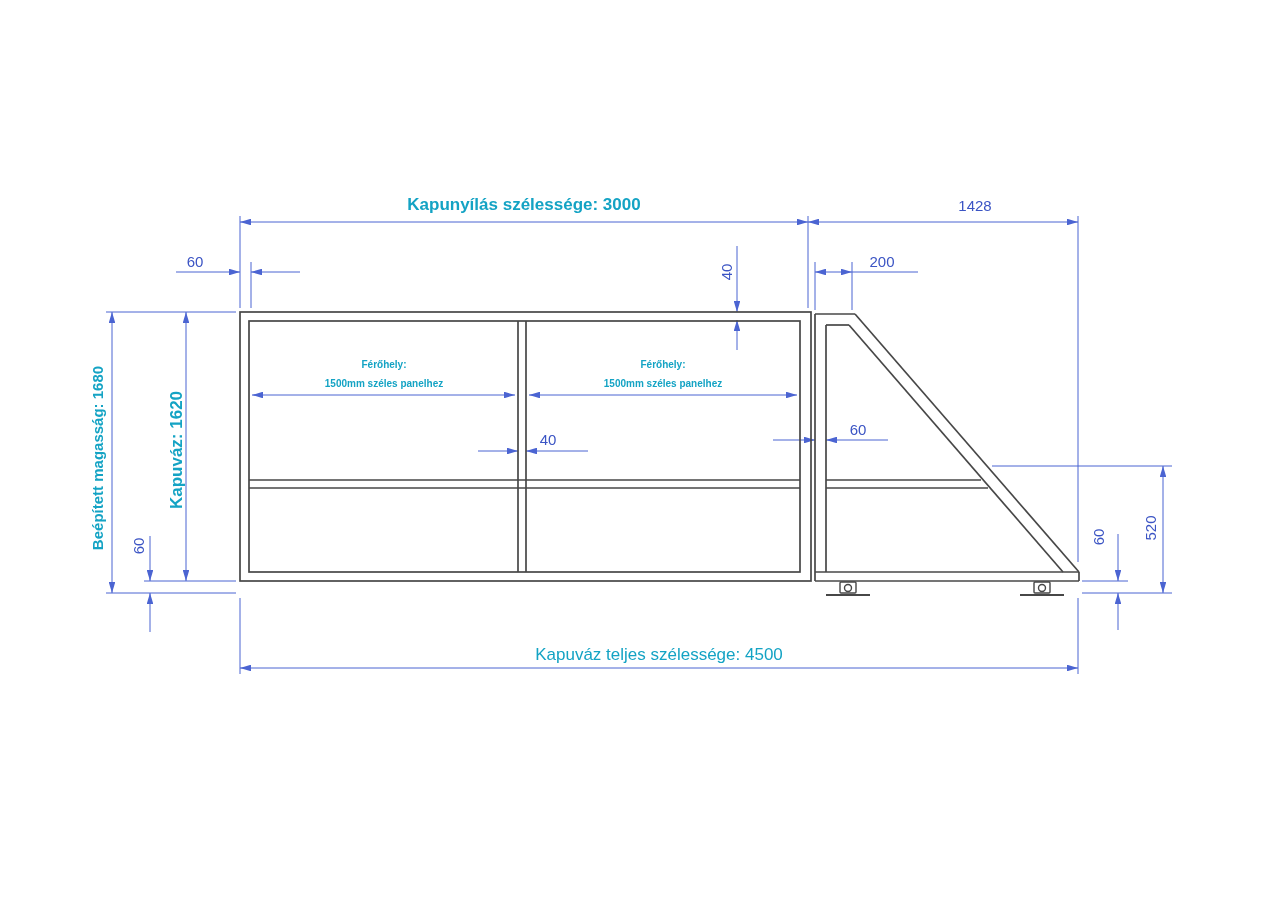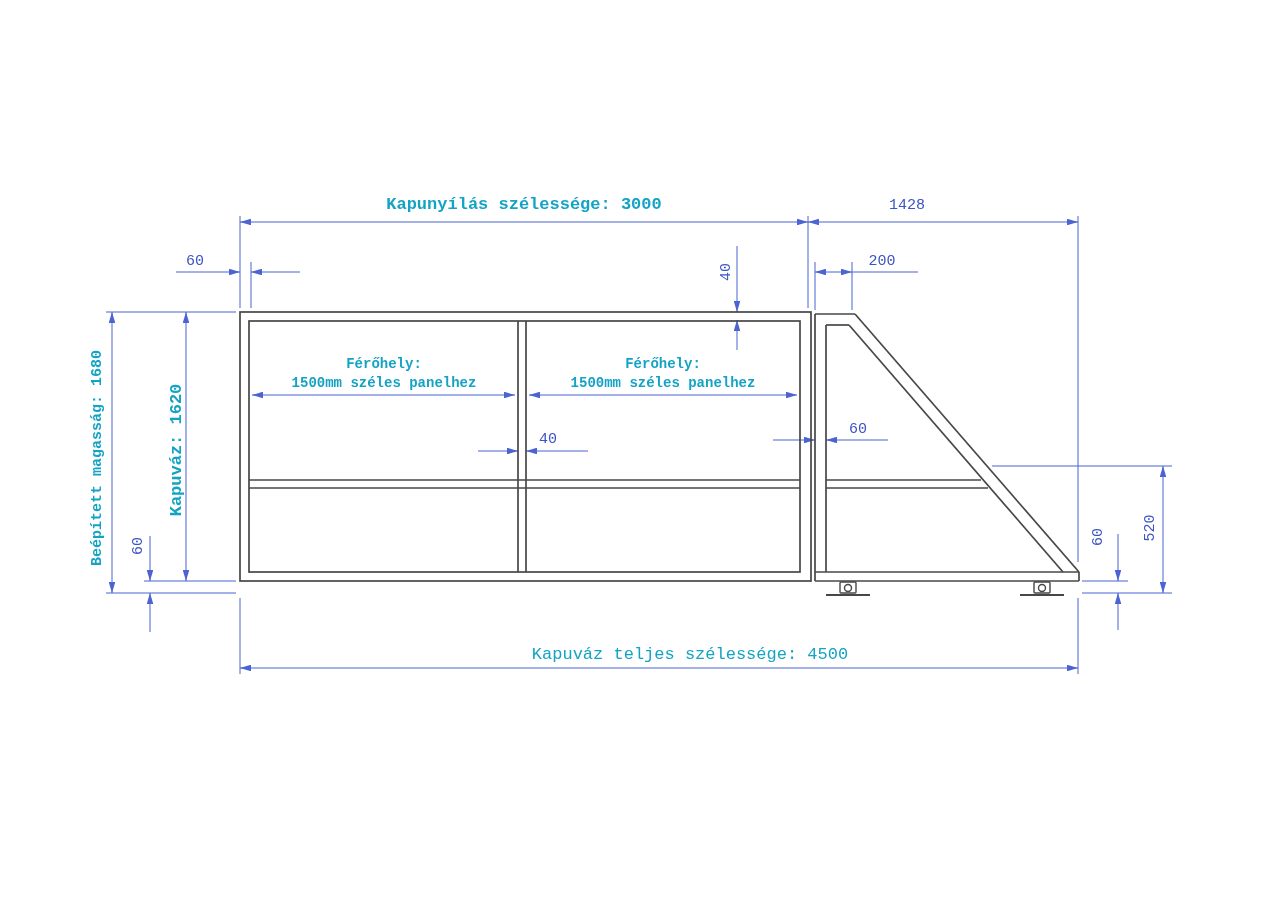--- a/index.html
+++ b/index.html
@@ -4,39 +4,39 @@
 <style>
   :root{
     --accent_teal:#14a3c4;
     --dim_blue:#3b54c4;
     --line_blue:#4b64d2;
     --drawing:#474747;
   }
   html,body{margin:0;padding:0;background:#ffffff;}
   #canvas{
     position:relative;width:1280px;height:905px;background:#ffffff;overflow:hidden;
-    font-family:Liberation Mono, monospace;
+    font-family:Liberation Sans, sans-serif;
   }
   #drawing-svg{position:absolute;left:0;top:0;}
   .ext{stroke:var(--line_blue);stroke-width:1;fill:none;}
   .dim{stroke:var(--line_blue);stroke-width:1;fill:none;}
   #arr path{fill:var(--line_blue);}
   .draw{stroke:var(--drawing);stroke-width:1.7;fill:none;}
   .wheel{stroke:var(--drawing);stroke-width:1.4;fill:#ffffff;}
   .ground{stroke:var(--drawing);stroke-width:2;fill:none;}
 
   .lbl{position:absolute;white-space:nowrap;}
   .teal-bold{color:var(--accent_teal);font-weight:700;}
-  .teal{color:var(--accent_teal);font-weight:400;padding-left:31px;}
+  .teal{color:var(--accent_teal);font-weight:400;}
   .dimnum{color:var(--dim_blue);font-size:15px;font-weight:400;}
   .center{text-align:center;}
   .vtext{transform:rotate(-90deg);transform-origin:center center;}
   .big{font-size:17px;}
   .mid{font-size:15px;}
-  .panel-label{font-size:14px;line-height:19px;}
+  .panel-label{font-size:10px;line-height:19px;}
 </style>
 </head>
 <body>
 
 <div id="canvas">
 
   <svg id="drawing-svg" width="1280" height="905" viewBox="0 0 1280 905">
     <defs>
       <marker id="arr" viewBox="0 0 10 6" refX="10" refY="3" markerWidth="11" markerHeight="6.6" orient="auto-start-reverse">
         <path d="M0,0 L10,3 L0,6 Z"></path>
@@ -117,21 +117,21 @@
       <circle class="wheel" cx="1042" cy="588" r="3.5"></circle>
     </g>
     <g>
       <line class="ground" x1="826" y1="595" x2="870" y2="595"></line>
       <line class="ground" x1="1020" y1="595" x2="1064" y2="595"></line>
     </g>
   </svg>
 
   <div class="lbl teal-bold big center" style="left:240px;top:195px;width:568px;">Kapunyílás szélessége: 3000</div>
 
-  <div class="lbl dimnum center" style="left:772px;top:197px;width:270px;">1428</div>
+  <div class="lbl dimnum center" style="left:840px;top:197px;width:270px;">1428</div>
 
   <div class="lbl dimnum center" style="left:170px;top:253px;width:50px;">60</div>
 
   <div class="lbl dimnum center" style="left:852px;top:253px;width:60px;text-align:center;">200</div>
 
   <div class="lbl dimnum center vtext" style="left:712px;top:263px;width:30px;height:18px;">40</div>
 
   <div class="lbl teal-bold mid center vtext" style="left:-11px;top:448px;width:220px;height:20px;">Beépített magasság: 1680</div>
 
   <div class="lbl teal-bold big center vtext" style="left:107px;top:440px;width:140px;height:20px;">Kapuváz: 1620</div>

